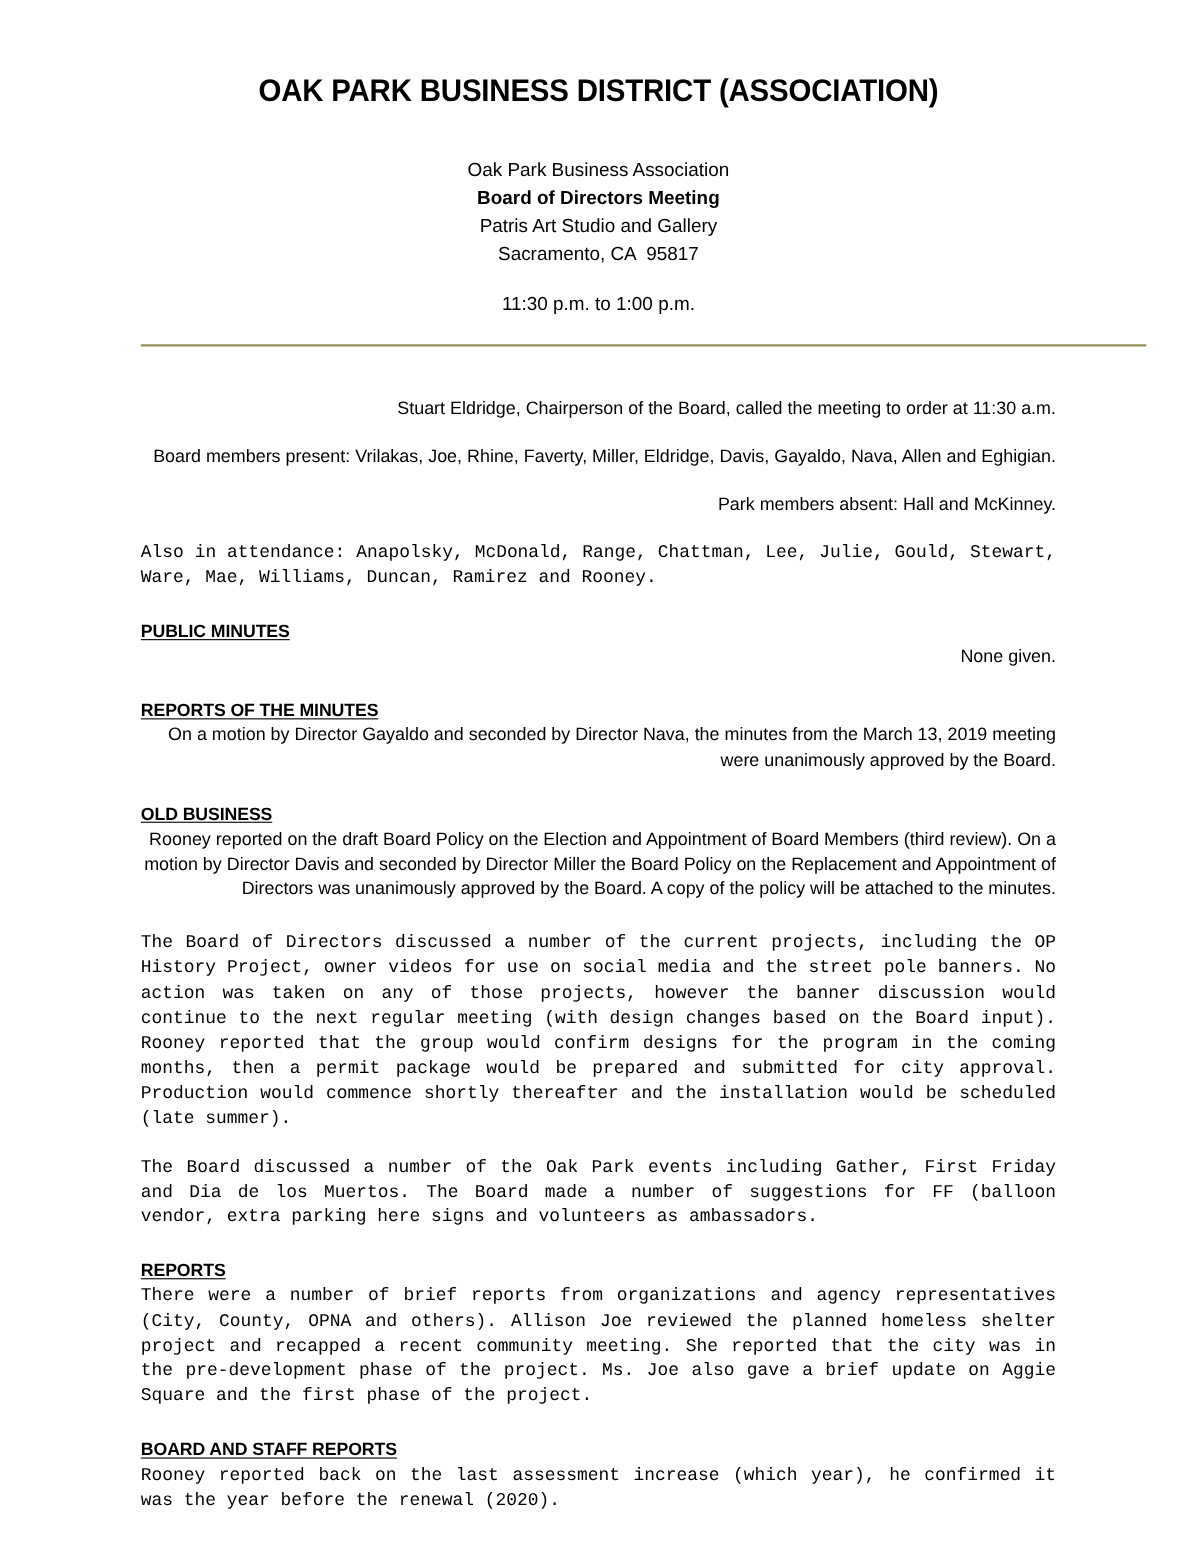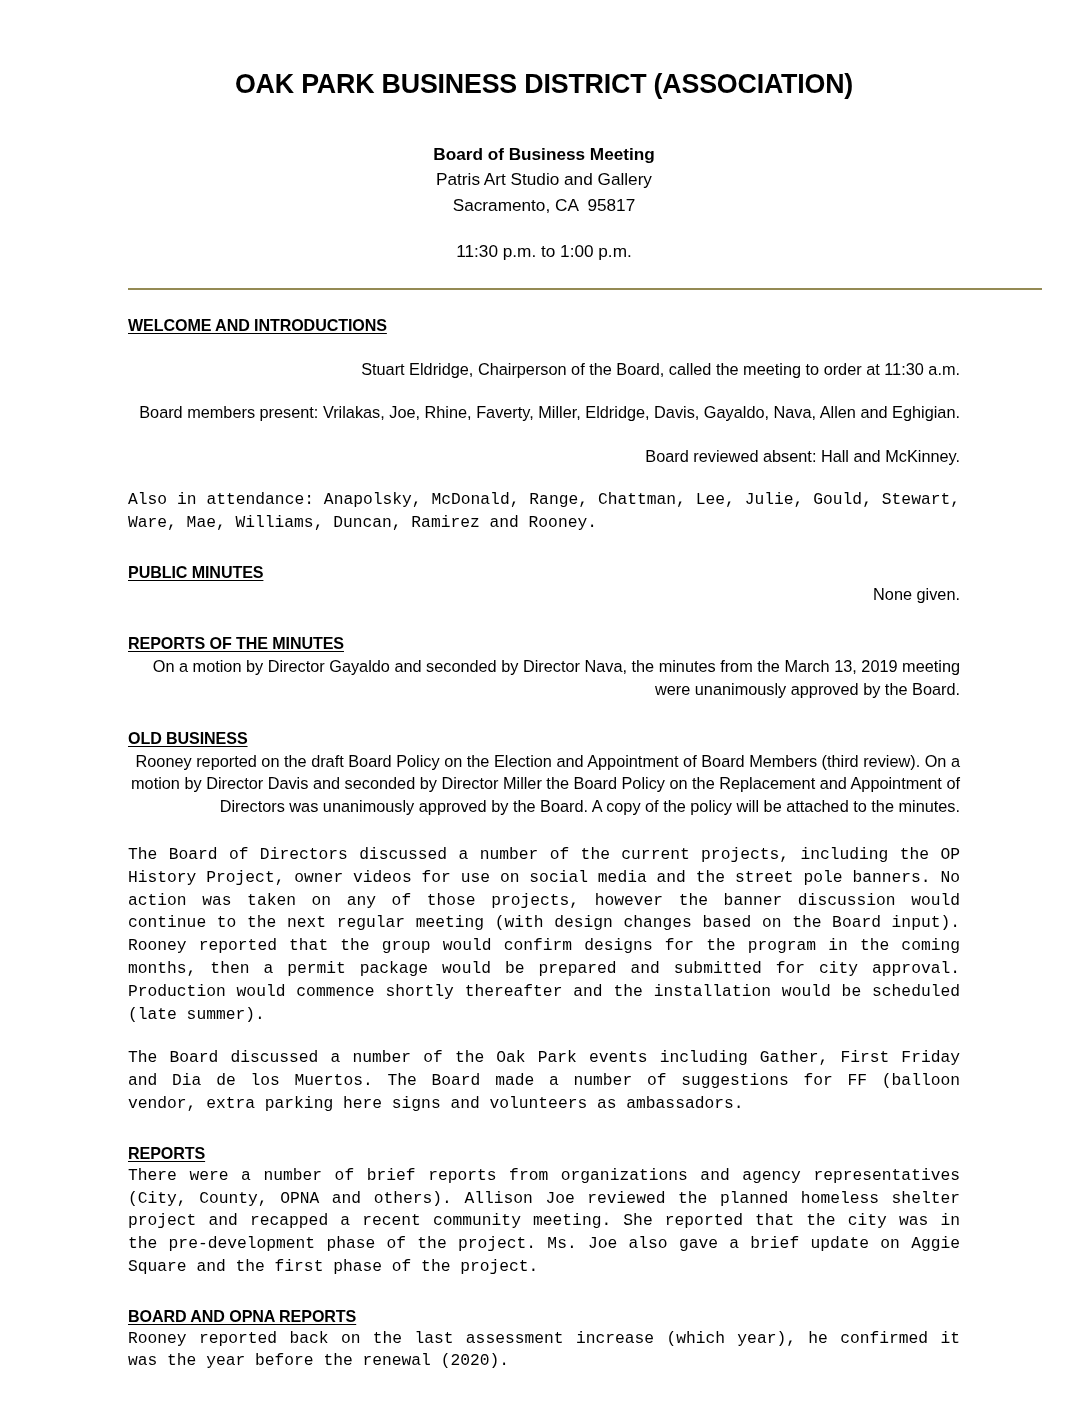--- a/index.html
+++ b/index.html
@@ -110,43 +110,41 @@
   .block { margin: 0; padding: 0; }
 </style>
 </head>
 <body>
 
 <div class="page">
 
   <h1 class="doc-title">OAK PARK BUSINESS DISTRICT (ASSOCIATION)</h1>
 
   <div class="meeting-header">
-    <span class="line bold">Board of Business Meeting</span>
+    <span class="line">Oak Park Business Association</span>
+    <span class="line bold">Board of Directors Meeting</span>
     <span class="line">Patris Art Studio and Gallery</span>
     <span class="line">Sacramento, CA  95817</span>
     <span class="spacer"></span>
     <span class="line">11:30 p.m. to 1:00 p.m.</span>
   </div>
 
   <div class="divider-wrap">
     <hr class="divider" style="border-top-color: rgb(148, 138, 84);">
   </div>
 
   <div class="content">
 
     <div class="block">
-      <div class="heading-row">
-        <span class="section-heading">WELCOME AND INTRODUCTIONS</span>
-      </div>
       <div class="gap-md"></div>
       <p class="para">Stuart Eldridge, Chairperson of the Board, called the meeting to order at 11:30 a.m.</p>
       <div class="gap-md"></div>
       <p class="para">Board members present: Vrilakas, Joe, Rhine, Faverty, Miller, Eldridge, Davis, Gayaldo, Nava, Allen and Eghigian.</p>
       <div class="gap-md"></div>
-      <p class="para">Board reviewed absent: Hall and McKinney.</p>
+      <p class="para">Park members absent: Hall and McKinney.</p>
       <div class="gap-md"></div>
       <p class="para justify">Also in attendance: Anapolsky, McDonald, Range, Chattman, Lee, Julie, Gould, Stewart, Ware, Mae, Williams, Duncan, Ramirez and Rooney.</p>
     </div>
 
     <div class="gap-lg"></div>
 
     <div class="block">
       <div class="heading-row">
         <span class="section-heading">PUBLIC MINUTES</span>
       </div>
@@ -185,19 +183,19 @@
       <div class="heading-row">
         <span class="section-heading">REPORTS</span>
       </div>
       <p class="para justify">There were a number of brief reports from organizations and agency representatives (City, County, OPNA and others).  Allison Joe reviewed the planned homeless shelter project and recapped a recent community meeting.  She reported that the city was in the pre-development phase of the project.  Ms. Joe also gave a brief update on Aggie Square and the first phase of the project.</p>
     </div>
 
     <div class="gap-lg"></div>
 
     <div class="block">
       <div class="heading-row">
-        <span class="section-heading">BOARD AND OPNA REPORTS</span>
+        <span class="section-heading">BOARD AND STAFF REPORTS</span>
       </div>
       <p class="para justify">Rooney reported back on the last assessment increase (which year), he confirmed it was the year before the renewal (2020).</p>
     </div>
 
   </div>
 </div>
 
 </body></html>

